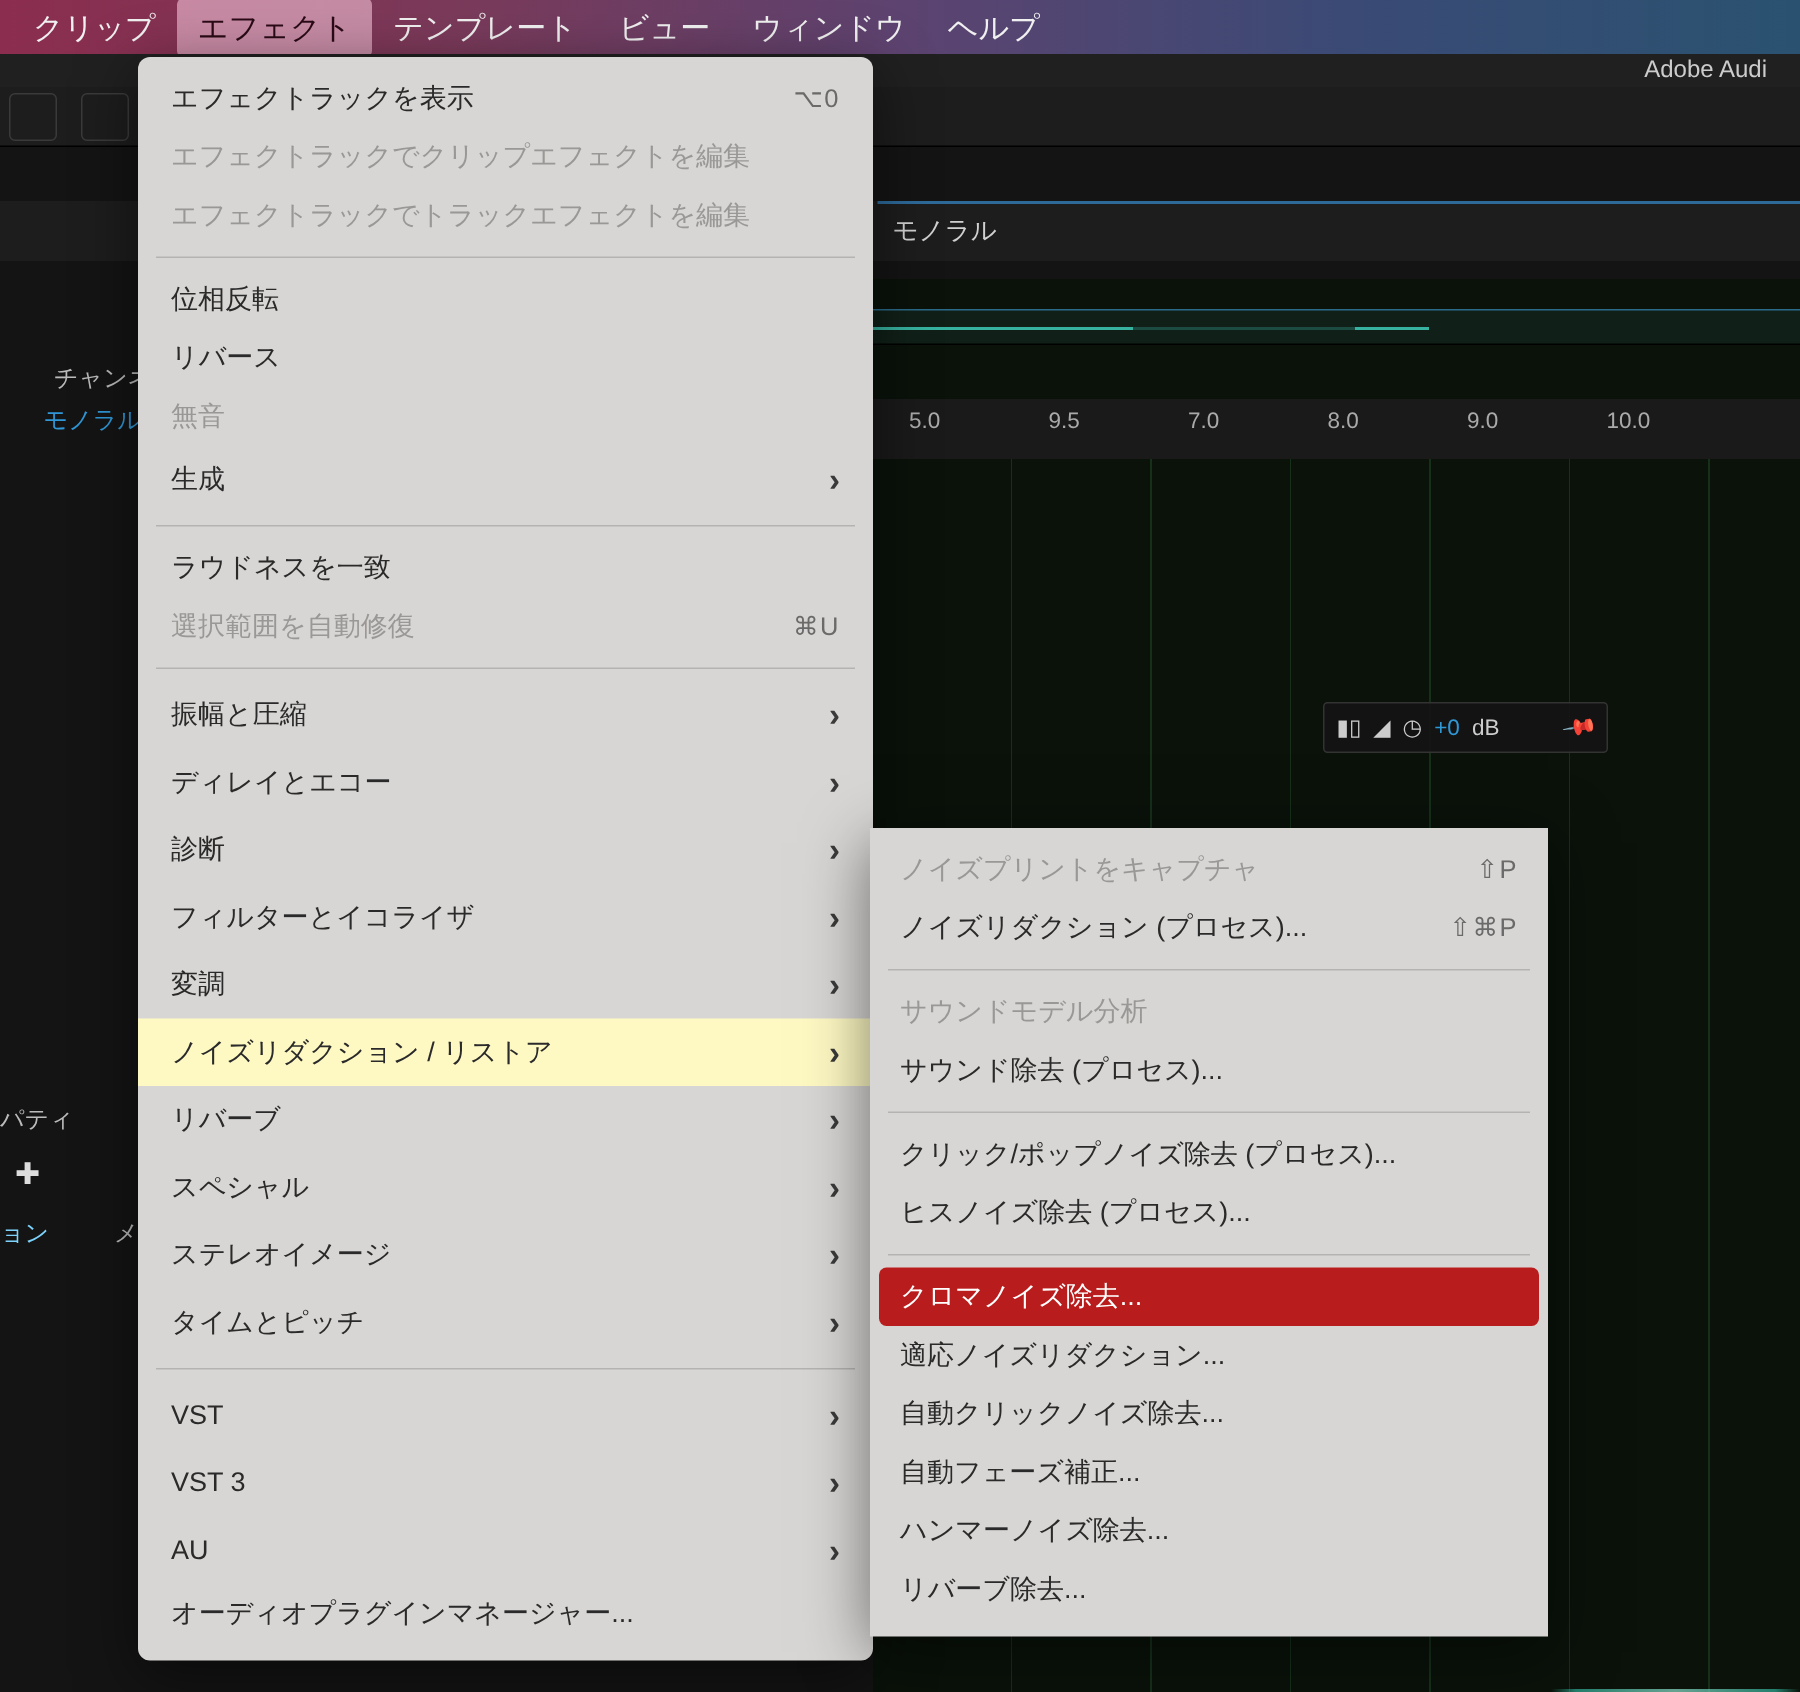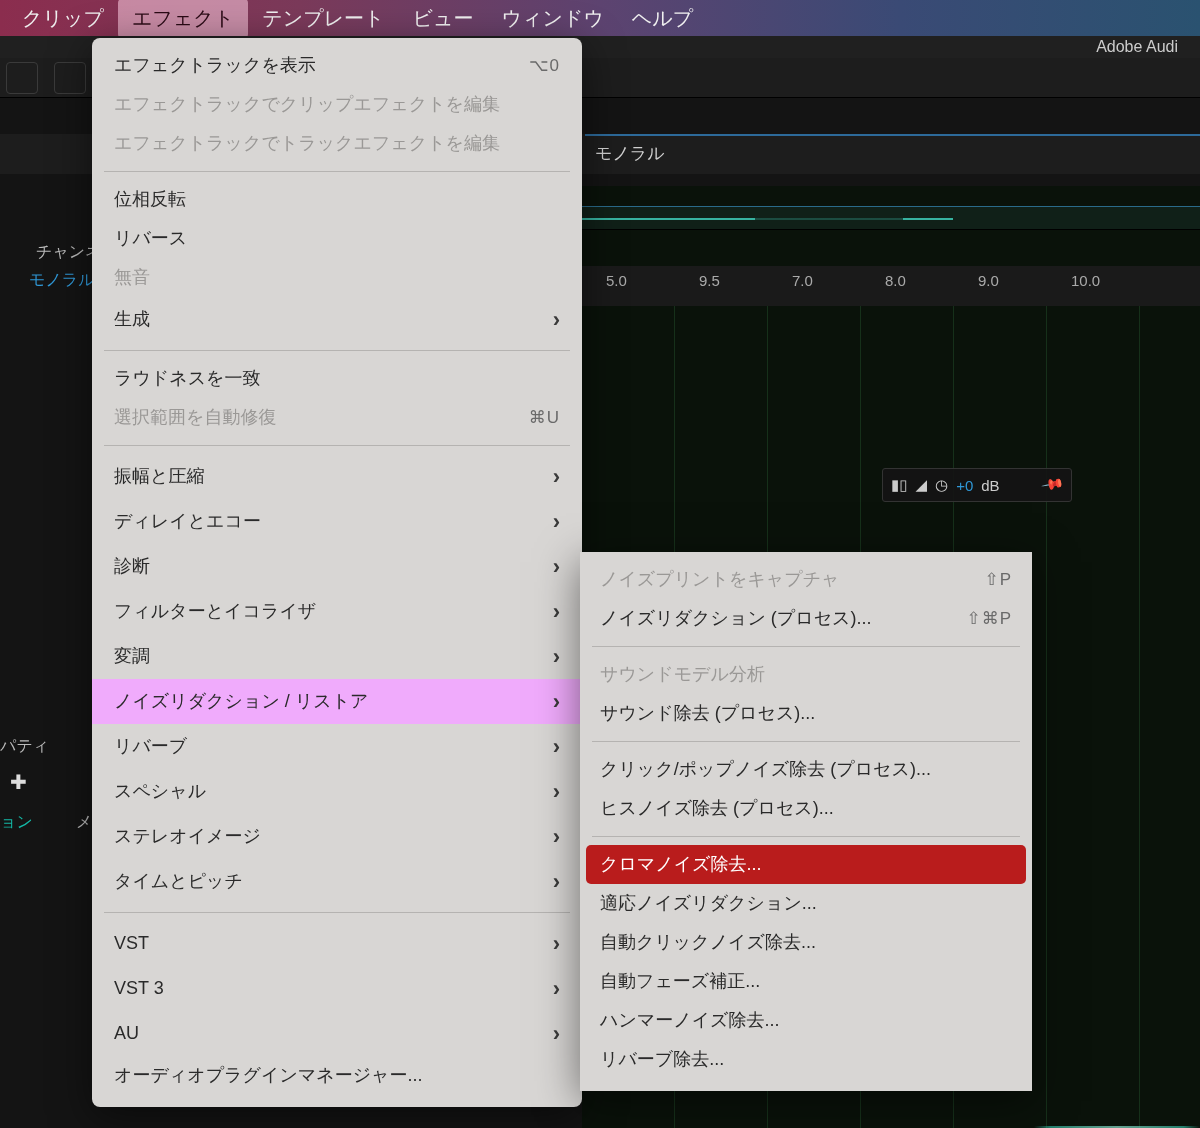--- a/index.html
+++ b/index.html
@@ -15,40 +15,40 @@
   .toolbar .tool-item { display:inline-block; width:32px; height:32px; margin:4px 6px; border:1px solid #3a3a3a; border-radius:4px; }
 
   .panel-header-strip { position:absolute; top:98px; left:0; right:0; height:40px; background:#1d1d1d; color:#d0d0d0; font-size:17px; }
   .panel-header-strip .mixer-label { position:absolute; left:595px; top:8px; }
   .panel-header-strip .divider-top { position:absolute; left:585px; right:0; top:0; height:2px; background:#2d6a9a; }
 
   .channels-label { position:absolute; top:206px; left:36px; font-size:16px; color:#bbb; }
   .monoral-label  { position:absolute; top:234px; left:29px; font-size:16px; color:#2f97d6;font-family:Liberation Mono, monospace; }
   .property-label { position:absolute; top:700px; left:0; font-size:16px; color:#bbb; }
   .plus-icon { position:absolute; top:734px; left:10px; color:#ddd; font-size:20px; }
-  .ion-label { position:absolute; top:776px; left:0; font-size:16px; color:#14b8a6; }
+  .ion-label { position:absolute; top:776px; left:0; font-size:16px; color:#7dd3fc; }
   .me-label { position:absolute; top:776px; left:76px; font-size:16px; color:#bbb; }
 
   .timeline-area { position:absolute; top:150px; left:582px; right:0; bottom:0; background:#0a120a; }
   .timeline-ruler { position:absolute; top:80px; left:0; right:0; height:40px; color:#aaa; font-size:15px; background:#1a1a1a; }
   .timeline-ruler .tick { position:absolute; top:6px; }
   .timeline-grid { position:absolute; top:120px; left:0; right:0; bottom:0; background:
      repeating-linear-gradient(90deg, #0a120a 0 92px, #16301a 92px 93px),
      repeating-linear-gradient(0deg,  #0a120a 0 70px, #16301a 70px 71px); }
   .waveform-strip { position:absolute; top:20px; left:0; right:0; height:24px; background:#102018; border-top:1px solid #2a6a8a; border-bottom:1px solid #000; }
   .waveform-strip .wave { position:absolute; left:0; right:0; top:50%; height:2px; background:linear-gradient(90deg,#37b2a0 0 28%, rgba(55,178,160,0.3) 28% 52%, #37b2a0 52% 60%, transparent 60% 100%); }
   .waveform-blip { position:absolute; top:820px; left:452px; right:0; height:30px; background:linear-gradient(90deg, transparent 0%, #2fae97 10%, #8ee0cc 50%, #2fae97 90%, transparent 100%); opacity:.7; }
 
   .gain-bubble { position:absolute; top:162px; left:300px; width:190px; height:34px; background:rgba(20,20,20,.9); border:1px solid #333; display:flex; align-items:center; gap:8px; padding:0 8px; color:#ccc; font-size:15px; border-radius:3px;}
   .gain-bubble .db-val { color:#2f97d6; }
 
   
   .dropdown { position:absolute; top:38px; left:92px; width:490px; background:#d8d6d4; border-radius:8px; box-shadow:0 10px 40px rgba(0,0,0,.5); padding:8px 0 12px; font-size:18px; color:#2a2a2a; }
   .dropdown .row { display:flex; align-items:center; justify-content:space-between; padding:6px 22px; line-height:1.5; }
-  .dropdown .row.hover { background:#f0abfc; }
+  .dropdown .row.hover { background:#fef9c3; }
   .dropdown .row.disabled { color:#9a9896; }
   .dropdown .row .shortcut { color:#6a6a6a; font-size:17px; letter-spacing:1px; }
   .dropdown .row .chev { color:#3a3a3a; }
   .dropdown hr { border:none; border-top:1px solid #b5b3b1; margin:8px 12px; }
 
   .submenu { position:absolute; top:552px; left:580px; width:452px; background:#d8d6d4; border-radius:0; box-shadow:0 10px 40px rgba(0,0,0,.5); padding:8px 0 12px; font-size:18px; color:#2a2a2a; }
   .submenu .row { display:flex; align-items:center; justify-content:space-between; padding:6px 20px; line-height:1.5; }
   .submenu .row.disabled { color:#9a9896; }
   .submenu .row.selected { background:#b91c1c; color:#fff; margin:0 6px; border-radius:5px; padding:6px 14px; }
   .submenu .row .shortcut { color:#6a6a6a; font-size:17px; letter-spacing:1px; }

